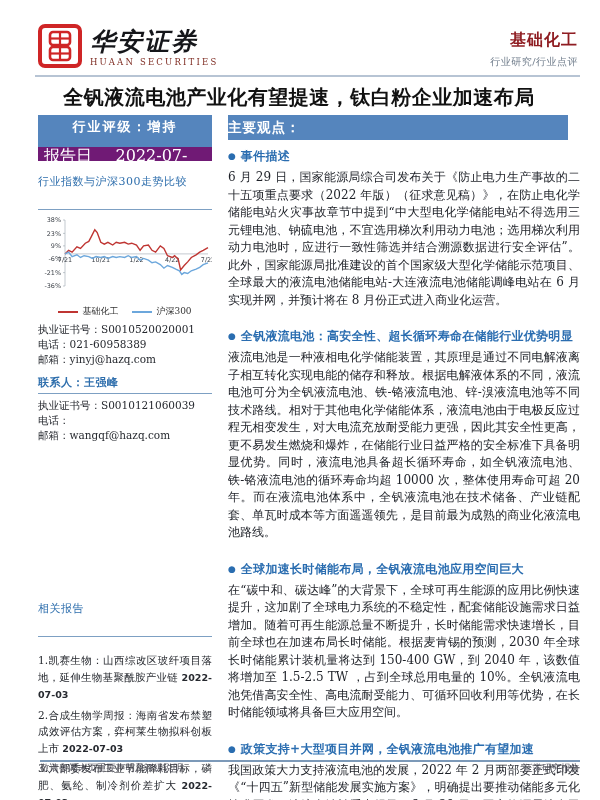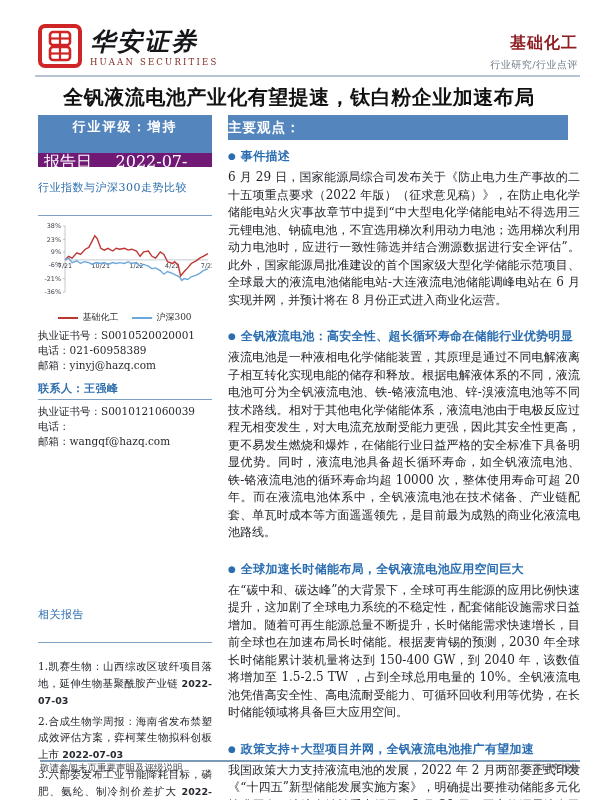--- a/index.html
+++ b/index.html
@@ -5,38 +5,38 @@
   * { margin:0; padding:0; box-sizing:border-box; }
   html,body { background:#e8e8e8; }
   .page {
     position:relative; width:600px; height:800px; margin:0 auto;
     background:#ffffff; overflow:hidden;
     font-family:"DejaVu Serif","Liberation Serif",serif;
     color:#21242c;
   }
   
   .header { position:absolute; top:24px; left:38px; right:22px;
-    display:flex; justify-content:space-between; align-items:flex-end; }
+    display:flex; justify-content:space-between; align-items:flex-start; }
   .logo { display:flex; align-items:center; gap:8px; }
   .logo-text .cn { font-size:25px; font-weight:bold; color:#15161a; letter-spacing:2px; line-height:26px; font-style:italic; }
   .logo-text .en { font-size:8.5px; color:#7d2a20; letter-spacing:2.2px; margin-top:2px; }
   .header-right { text-align:right; margin-top:6px; }
   .industry { font-size:16px; font-weight:bold; color:#8f1d22; letter-spacing:1px; }
   .rtype { font-size:10px; color:#6e7b8a; margin-top:4px; letter-spacing:0.5px; }
   .header-rule { position:absolute; top:75px; left:35px; right:20px; height:0;
     border-top:2px solid #b7c4d4; }
   
   .title { position:absolute; top:84px; left:20px; right:22px; text-align:center;
     font-size:20px; font-weight:bold; color:#111; letter-spacing:0.5px; white-space:nowrap; }
   
   .cols { position:absolute; top:115px; left:38px; right:20px; display:flex; gap:16px; }
   .sidebar { width:174px; flex:0 0 174px; }
   .main { flex:1; }
   
-  .rating-box { height:38px; background:#5585bd; color:#fff; font-weight:bold;
+  .rating-box { height:32px; background:#5585bd; color:#fff; font-weight:bold;
     font-size:13px; line-height:23px; text-align:center; letter-spacing:2px; }
   .date-box { height:14px; background:#701a75; color:#fff; font-size:16px;
     line-height:18px; display:flex; padding:0 6px; }
   .date-box .dlabel { }
   .date-box .dvalue { margin:0 auto; padding-right:8px; }
   .side-heading { margin-top:13px; font-size:11px; font-weight:normal; color:#2f6fad;
     padding-bottom:20px; border-bottom:1.5px solid #7da0c3; letter-spacing:0.5px; }
   .chart-wrap { margin-top:4px; }
   .legend { display:flex; justify-content:center; gap:14px; margin-top:1px; }
   .legend-item { display:flex; align-items:center; gap:4px; font-size:9px; color:#333; }

